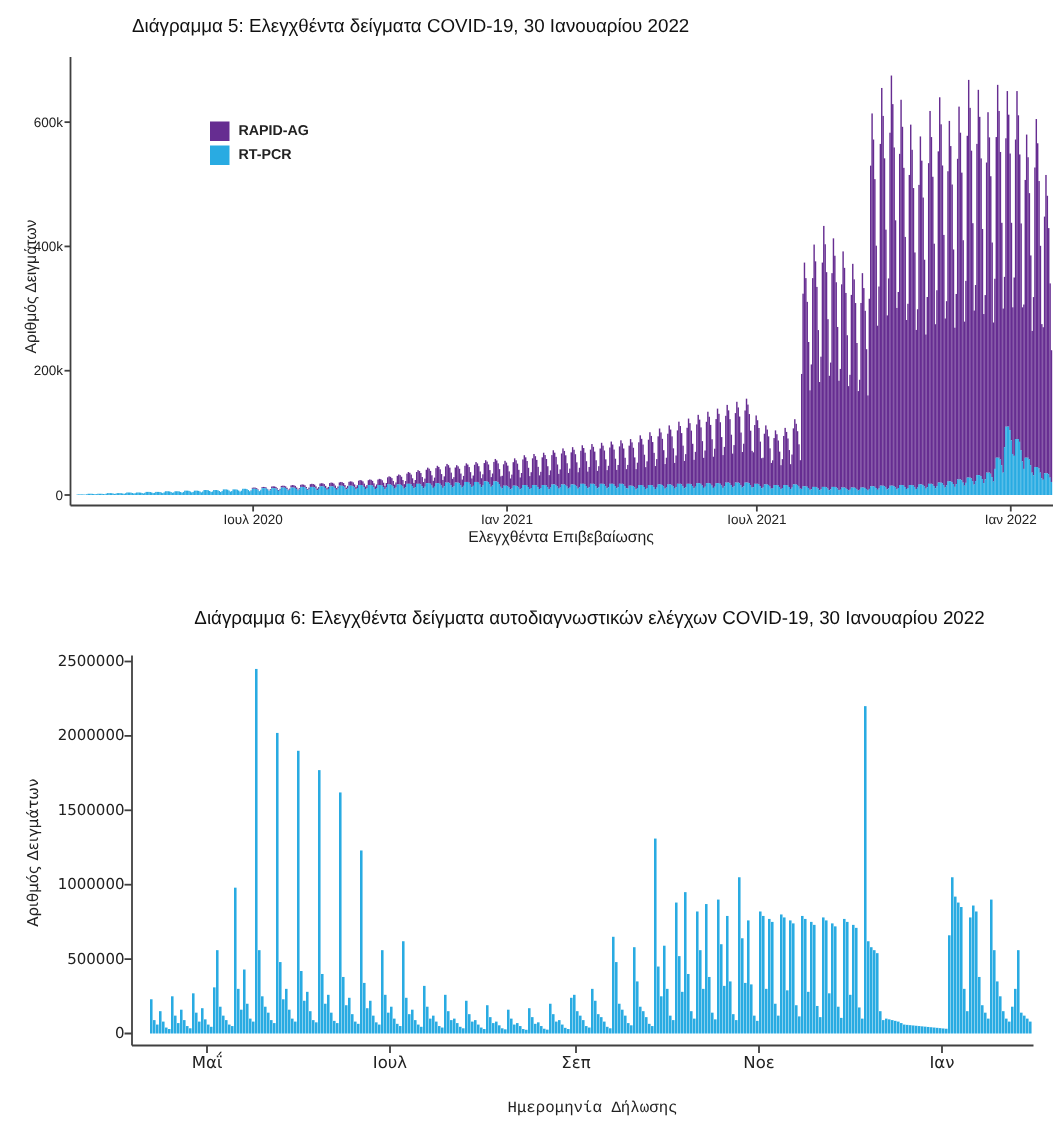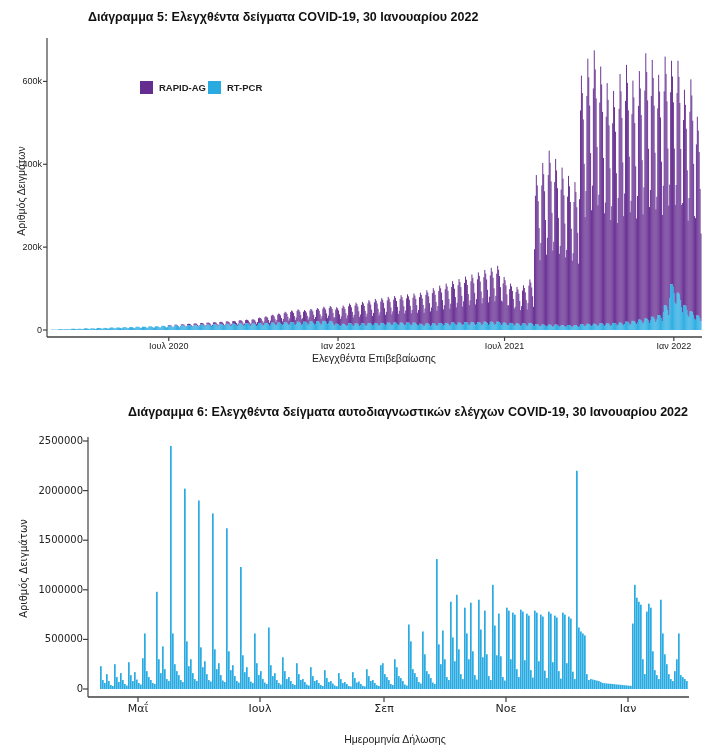--- a/index.html
+++ b/index.html
@@ -2,31 +2,31 @@
 <html><head>
 <meta charset="utf-8">
 <style>
   html,body{margin:0;padding:0;}
   body{
     width:706px;height:755px;position:relative;background:#ffffff;
     font-family:"Liberation Sans",sans-serif;overflow:hidden;
   }
   .abs{position:absolute;}
   .chart-title{
-    font-size:12.5px;font-weight:bold;color:#111;white-space:nowrap;
+    font-size:12.5px;font-weight:normal;color:#111;white-space:nowrap;
     font-family:"Liberation Sans",sans-serif;
   }
   #title-top{left:88px;top:10px;}
-  #title-bottom{left:408px;top:405px;transform:translateX(-50%);}
+  #title-bottom{left:393px;top:405px;transform:translateX(-50%);}
   .axis-title{font-size:10.5px;color:#222;white-space:nowrap;}
   #xlab-top{left:374px;top:352px;transform:translateX(-50%);}
   #ylab-top{left:-34px;top:185px;transform:rotate(-90deg);width:110px;text-align:center;}
-  #xlab-bottom{left:395px;top:733px;transform:translateX(-50%);font-family:Liberation Sans, sans-serif;font-size:10.5px;}
+  #xlab-bottom{left:395px;top:733px;transform:translateX(-50%);font-family:Liberation Mono, monospace;font-size:10.5px;}
   #ylab-bottom{left:-32px;top:563px;transform:rotate(-90deg);width:110px;text-align:center;font-family:"DejaVu Sans",sans-serif;font-size:10px;}
-  #legend-top{left:140px;top:80px;display:flex;gap:2px;}
+  #legend-top{left:140px;top:80px;display:flex;flex-direction:column;gap:2px;}
   .legend-row{display:flex;align-items:center;gap:6px;height:14px;}
   .legend-swatch{width:13px;height:13px;display:inline-block;}
   .legend-label{font-size:9.5px;font-weight:bold;color:#222;}
   svg{position:absolute;left:0;top:0;}
   text{font-family:"Liberation Sans",sans-serif;}
 </style>
 </head>
 <body>
 
 <div class="abs chart-title" id="title-top">Διάγραμμα 5: Ελεγχθέντα δείγματα COVID-19, 30 Ιανουαρίου 2022</div>

